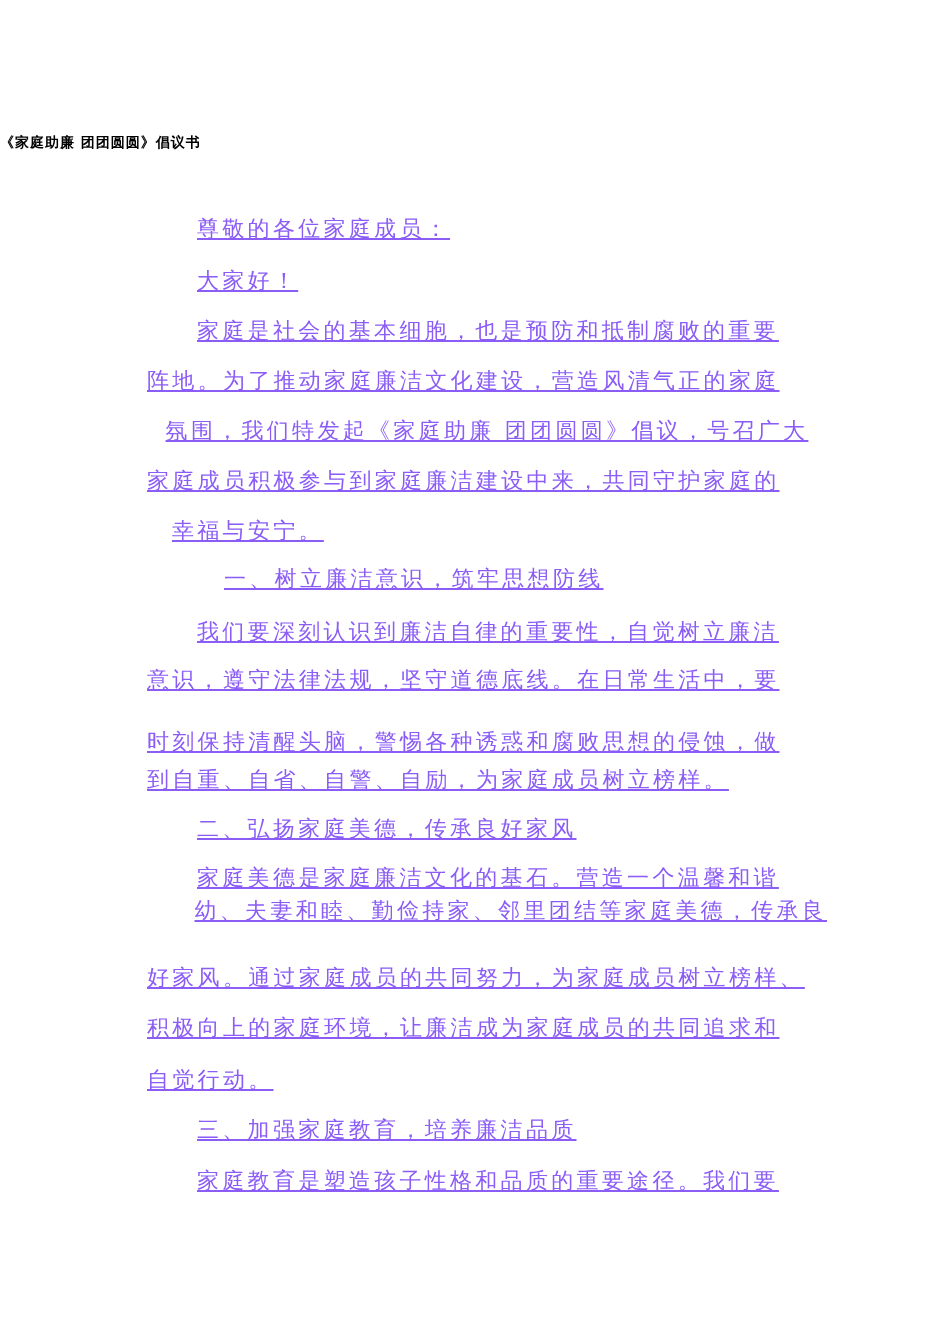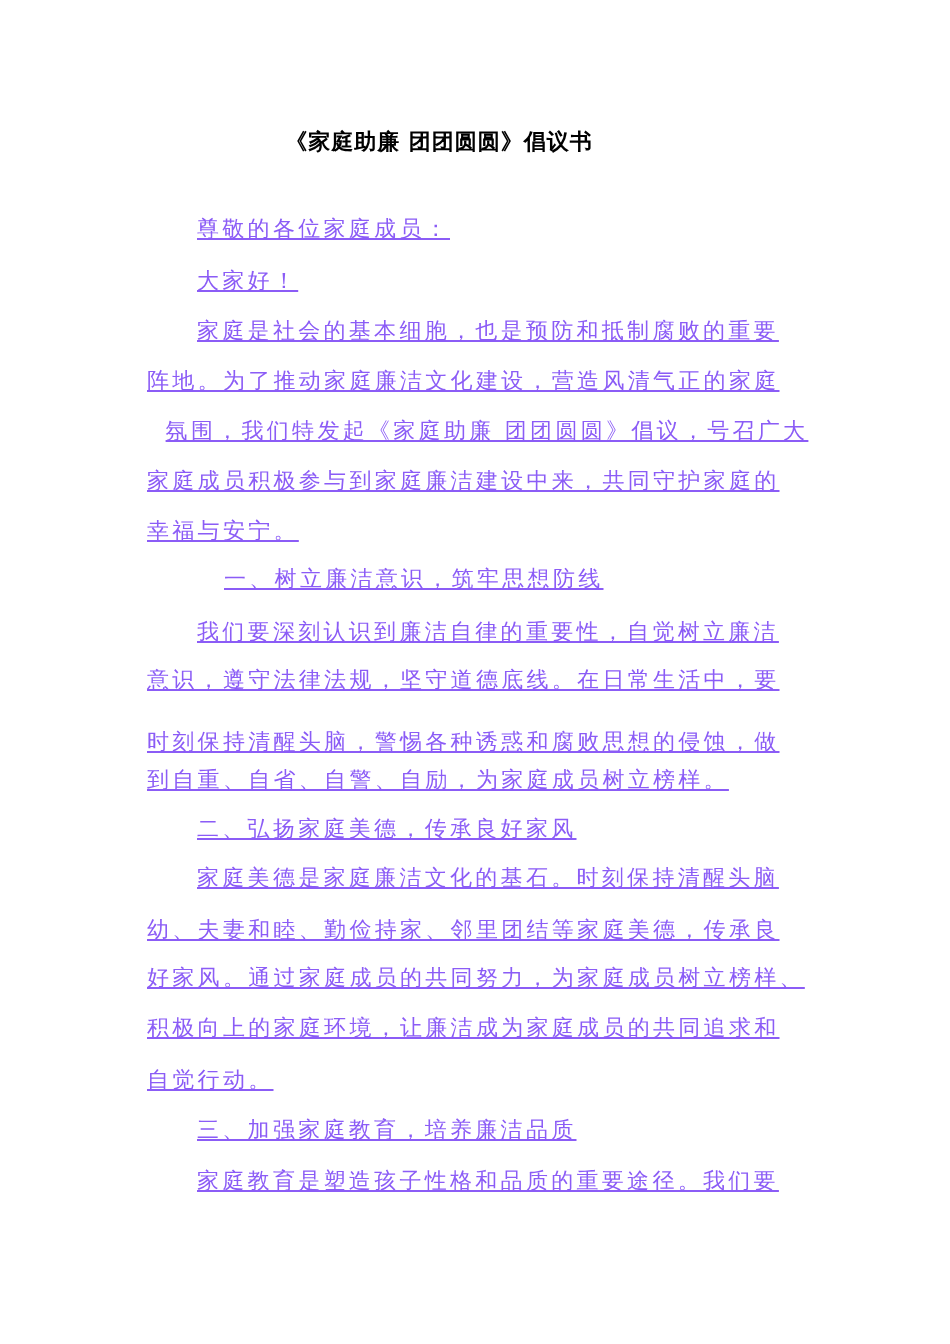--- a/index.html
+++ b/index.html
@@ -21,22 +21,21 @@
       top: 0;
       width: 950px;
       height: 1344px;
       background: #ffffff;
     }
     .title {
       position: absolute;
       top: 124px;
       left: 0;
       width: 878px;
-      text-align: center;
-      font-size: 22px;
+      font-size: 14px;
       font-weight: bold;
       letter-spacing: 1px;
       line-height: 36px;
       color: #000;
     }
     .line {
       position: absolute;
       left: 147px;
       width: 680px;
       font-size: 22px;
@@ -55,28 +54,28 @@
   <div class="title">《家庭助廉 团团圆圆》倡议书</div>
 
   <div class="line indent" style="top:214px">尊敬的各位家庭成员：</div>
   <div class="line indent" style="top:266px">大家好！</div>
 
   <div id="body-lines">
       <div class="line indent" style="top: 316px;">家庭是社会的基本细胞，也是预防和抵制腐败的重要</div>
       <div class="line" style="top: 366px;">阵地。为了推动家庭廉洁文化建设，营造风清气正的家庭</div>
       <div class="line" style="top: 416px; text-align: center;">氛围，我们特发起《家庭助廉 团团圆圆》倡议，号召广大</div>
       <div class="line" style="top: 466px;">家庭成员积极参与到家庭廉洁建设中来，共同守护家庭的</div>
-      <div class="line" style="top: 516px;">幸福与安宁。</div>
+      <div class="line" style="top: 516px; margin-left: 25px;">幸福与安宁。</div>
       <div class="line indent" style="top: 564px; margin-left: 27px;">一、树立廉洁意识，筑牢思想防线</div>
       <div class="line indent" style="top: 617px;">我们要深刻认识到廉洁自律的重要性，自觉树立廉洁</div>
       <div class="line" style="top: 665px;">意识，遵守法律法规，坚守道德底线。在日常生活中，要</div>
       <div class="line" style="top: 715px; margin-top: 12px;">时刻保持清醒头脑，警惕各种诱惑和腐败思想的侵蚀，做</div>
       <div class="line" style="top: 765px;">到自重、自省、自警、自励，为家庭成员树立榜样。</div>
       <div class="line indent" style="top: 814px;">二、弘扬家庭美德，传承良好家风</div>
-      <div class="line indent" style="top: 863px;">家庭美德是家庭廉洁文化的基石。时刻保持清醒头脑</div>
-      <div class="line" style="top: 915px;">幼、夫妻和睦、勤俭持家、邻里团结等家庭美德，传承良</div>
+      <div class="line indent" style="top: 863px;">家庭美德是家庭廉洁文化的基石。营造一个温馨和谐</div>
+      <div class="line" style="top: 896px; text-align: right;">幼、夫妻和睦、勤俭持家、邻里团结等家庭美德，传承良</div>
       <div class="line" style="top: 963px;">好家风。通过家庭成员的共同努力，为家庭成员树立榜样、</div>
       <div class="line" style="top: 1013px;">积极向上的家庭环境，让廉洁成为家庭成员的共同追求和</div>
       <div class="line" style="top: 1065px;">自觉行动。</div>
       <div class="line indent" style="top: 1115px;">三、加强家庭教育，培养廉洁品质</div>
       <div class="line indent" style="top: 1166px;">家庭教育是塑造孩子性格和品质的重要途径。我们要</div>
     </div>
 </div>
 
 </body></html>

